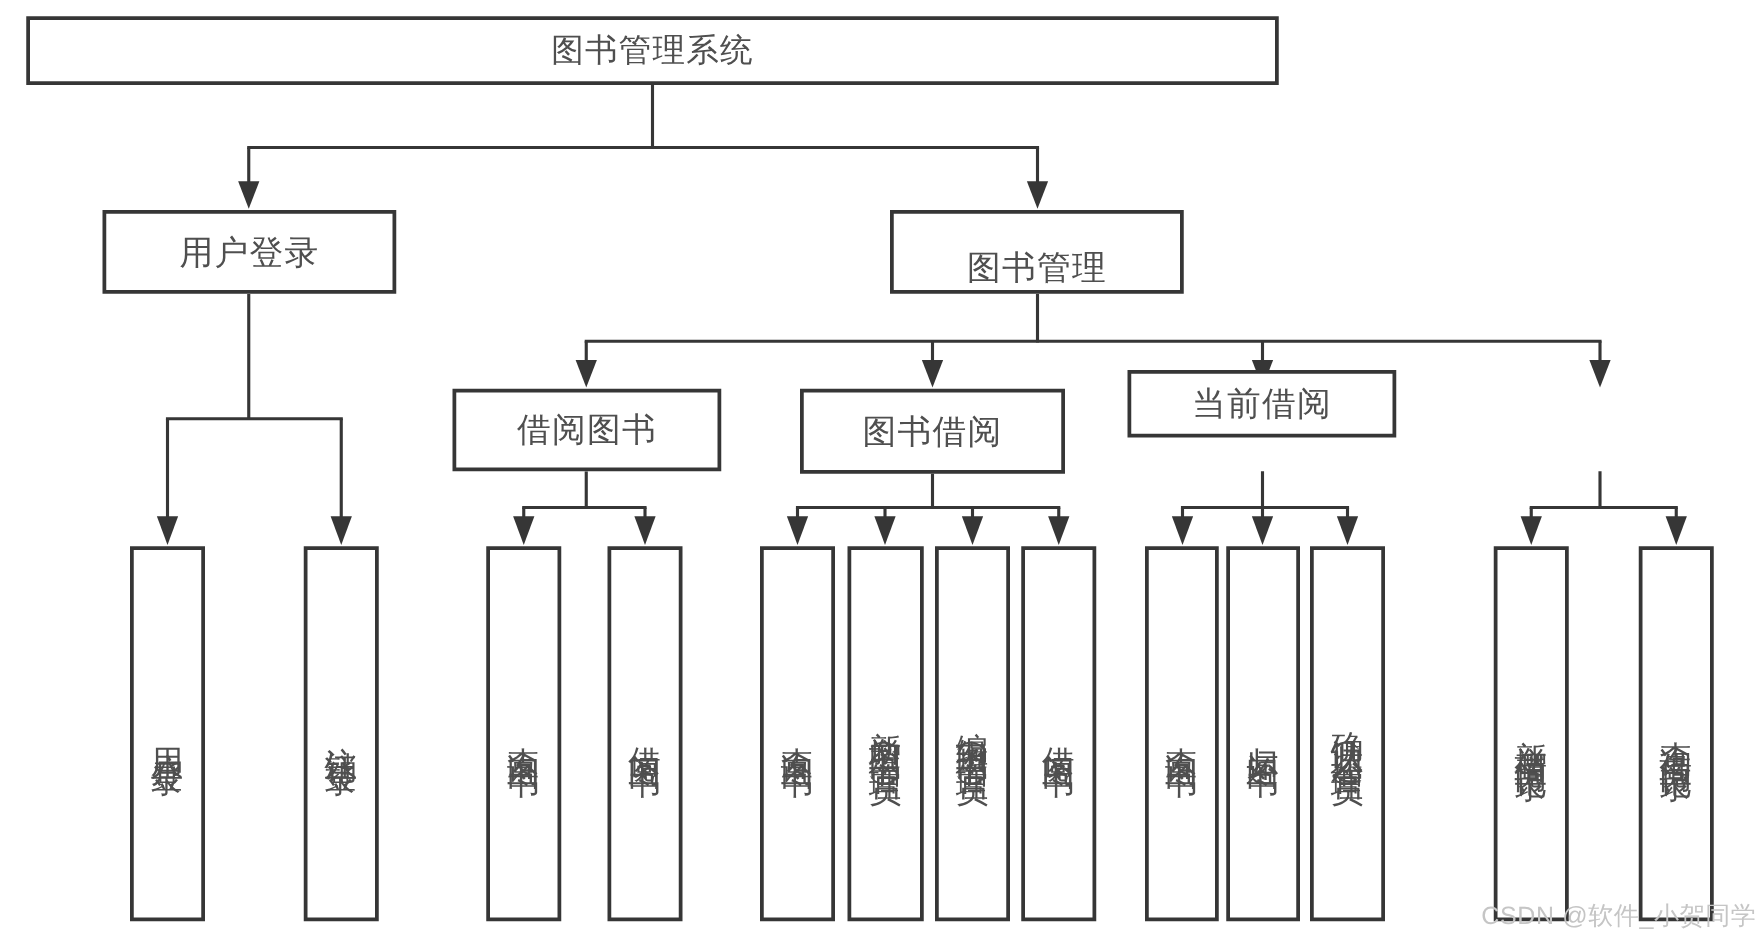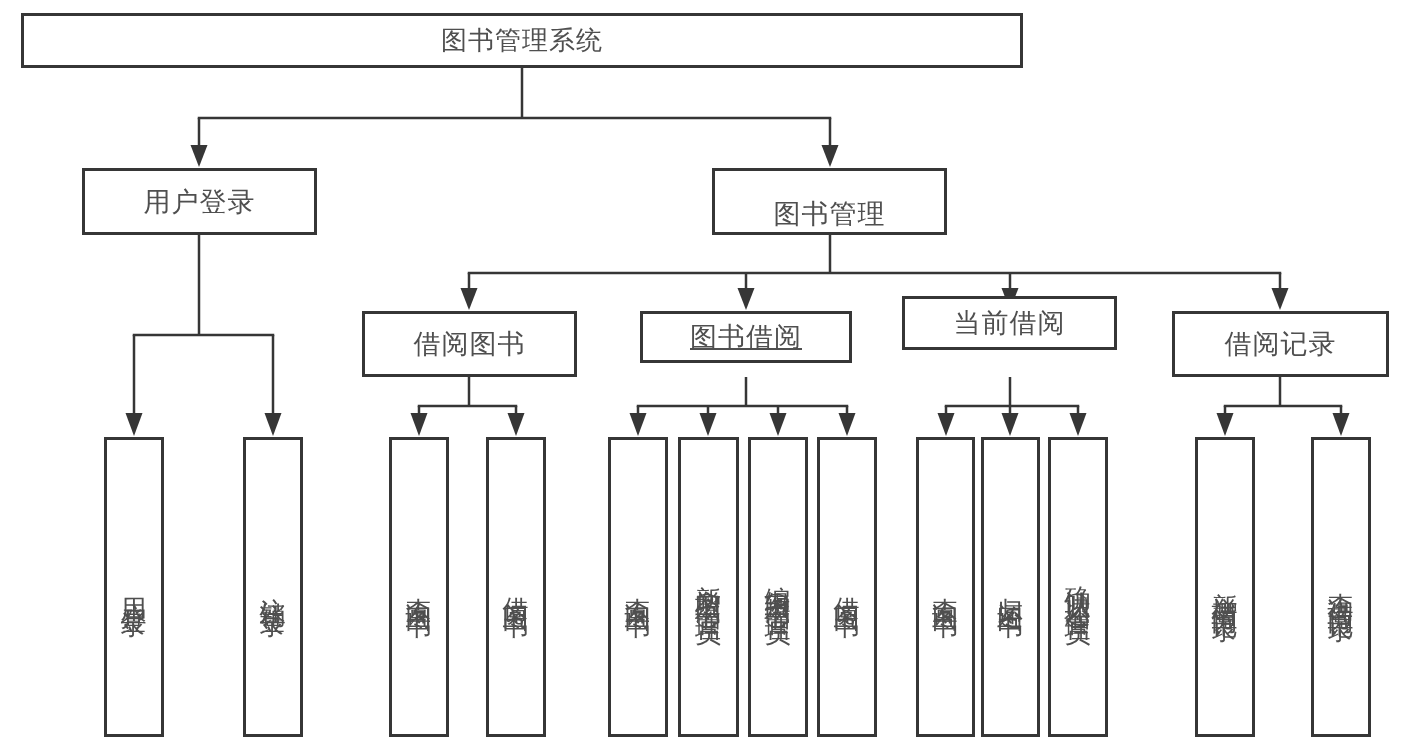--- a/index.html
+++ b/index.html
@@ -139,29 +139,26 @@
   <div class="box" style="left:82px; top:168px; width:235px; height:67px;">
     <span>用户登录</span>
   </div>
   <div class="box" style="left:712px; top:168px; width:235px; height:67px;align-items:flex-end;">
     <span>图书管理</span>
   </div>
 
   <div class="box" style="left:362px; top:311px; width:215px; height:66px;">
     <span>借阅图书</span>
   </div>
-  <div class="box" style="left:640px; top:311px; width:212px; height:52px;text-decoration:underline;">
+  <div class="box" style="left:640px; top:311px; width:212px; height:68px;">
     <span>图书借阅</span>
   </div>
   <div class="box" style="left:902px; top:296px; width:215px; height:54px;">
     <span>当前借阅</span>
   </div>
-  <div class="box" style="left:1172px; top:311px; width:217px; height:66px;">
-    <span>借阅记录</span>
-  </div>
 
   <div class="box leaf" style="left:104px; top:437px; width:60px; height:300px;">
     <span>用户登录</span>
   </div>
   <div class="box leaf" style="left:243px; top:437px; width:60px; height:300px;">
     <span>注销登录</span>
   </div>
   <div class="box leaf" style="left:389px; top:437px; width:60px; height:300px;">
     <span>查询图书</span>
   </div>
@@ -189,14 +186,15 @@
   <div class="box leaf" style="left:1048px; top:437px; width:60px; height:300px;">
     <span>确认归还（管理员）</span>
   </div>
   <div class="box leaf" style="left:1195px; top:437px; width:60px; height:300px;">
     <span>新增借阅记录</span>
   </div>
   <div class="box leaf" style="left:1311px; top:437px; width:60px; height:300px;">
     <span>查询借阅记录</span>
   </div>
 
+  <div class="watermark">CSDN @软件_小贺同学</div>
 
 </div>
 
 </body></html>

